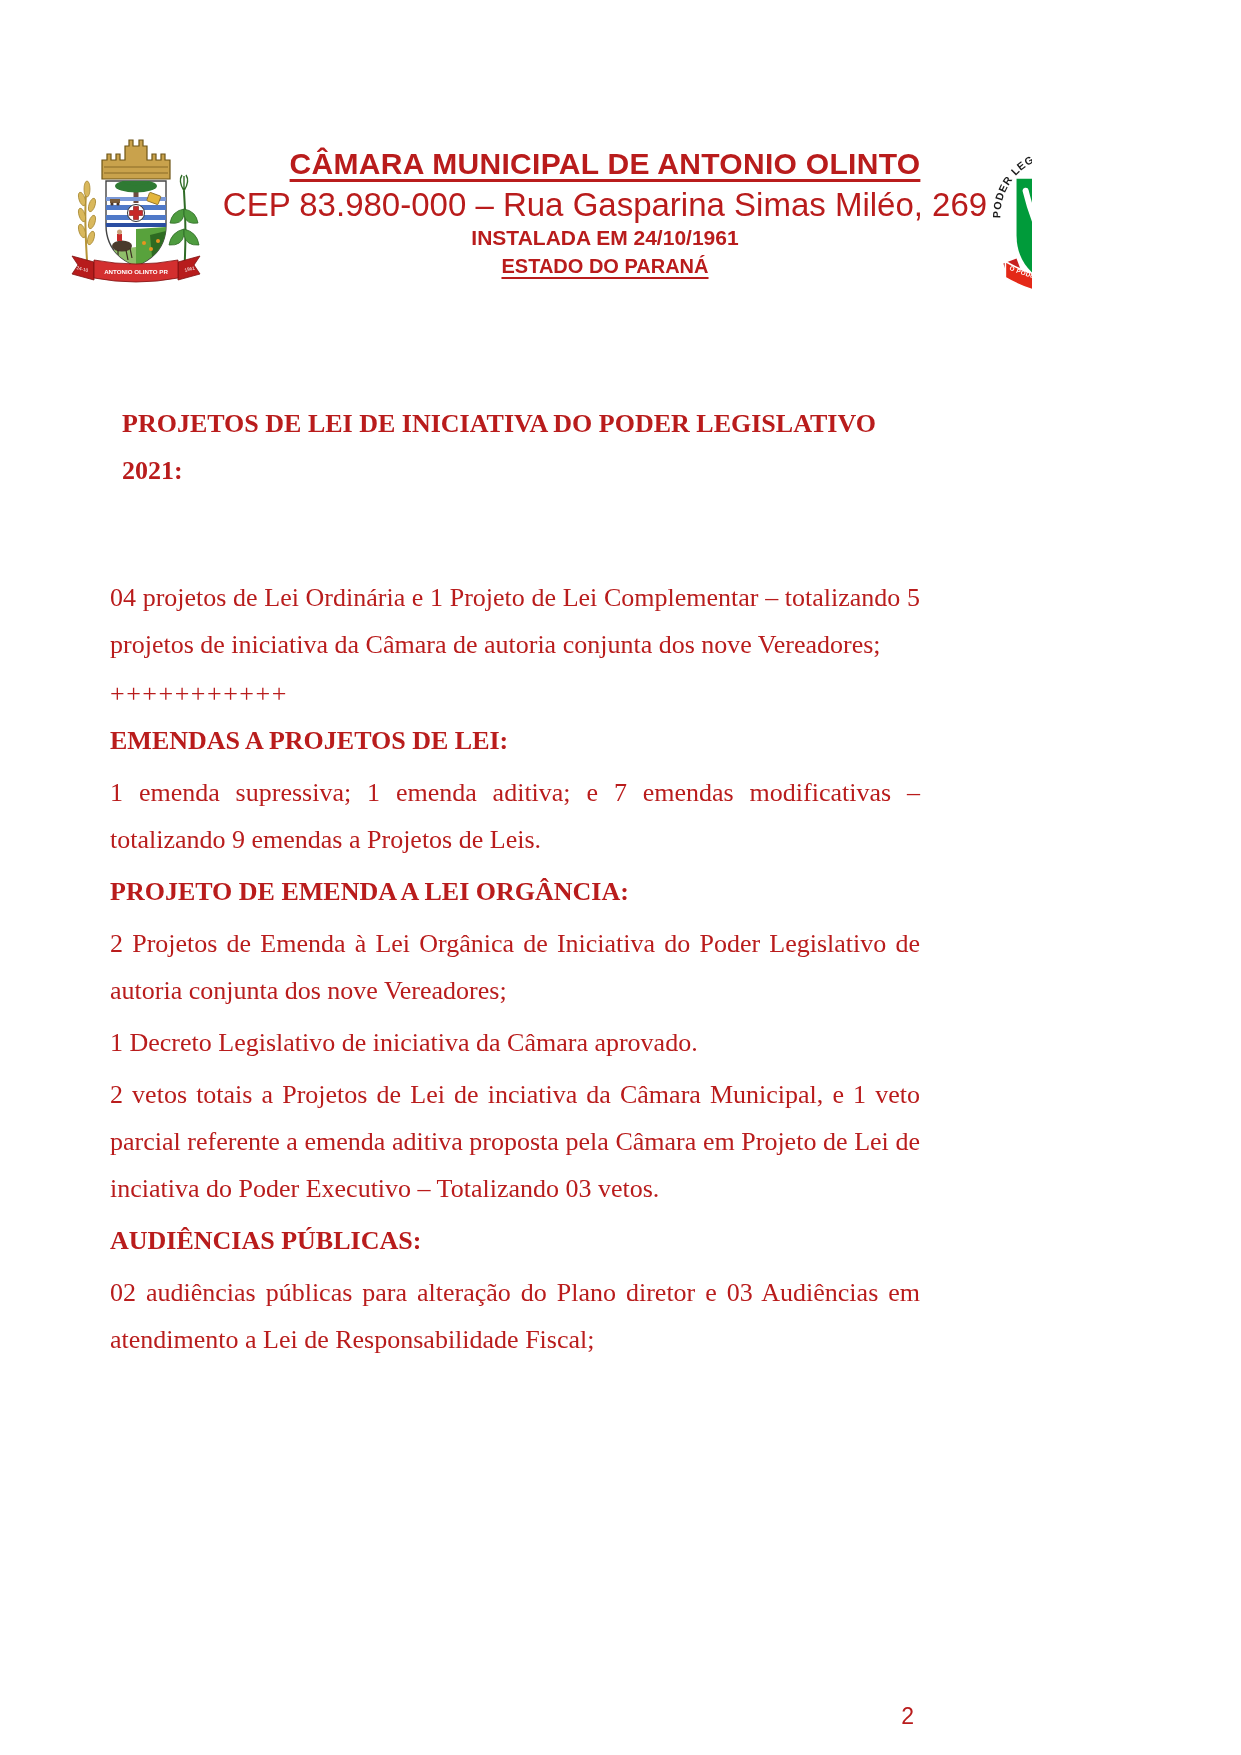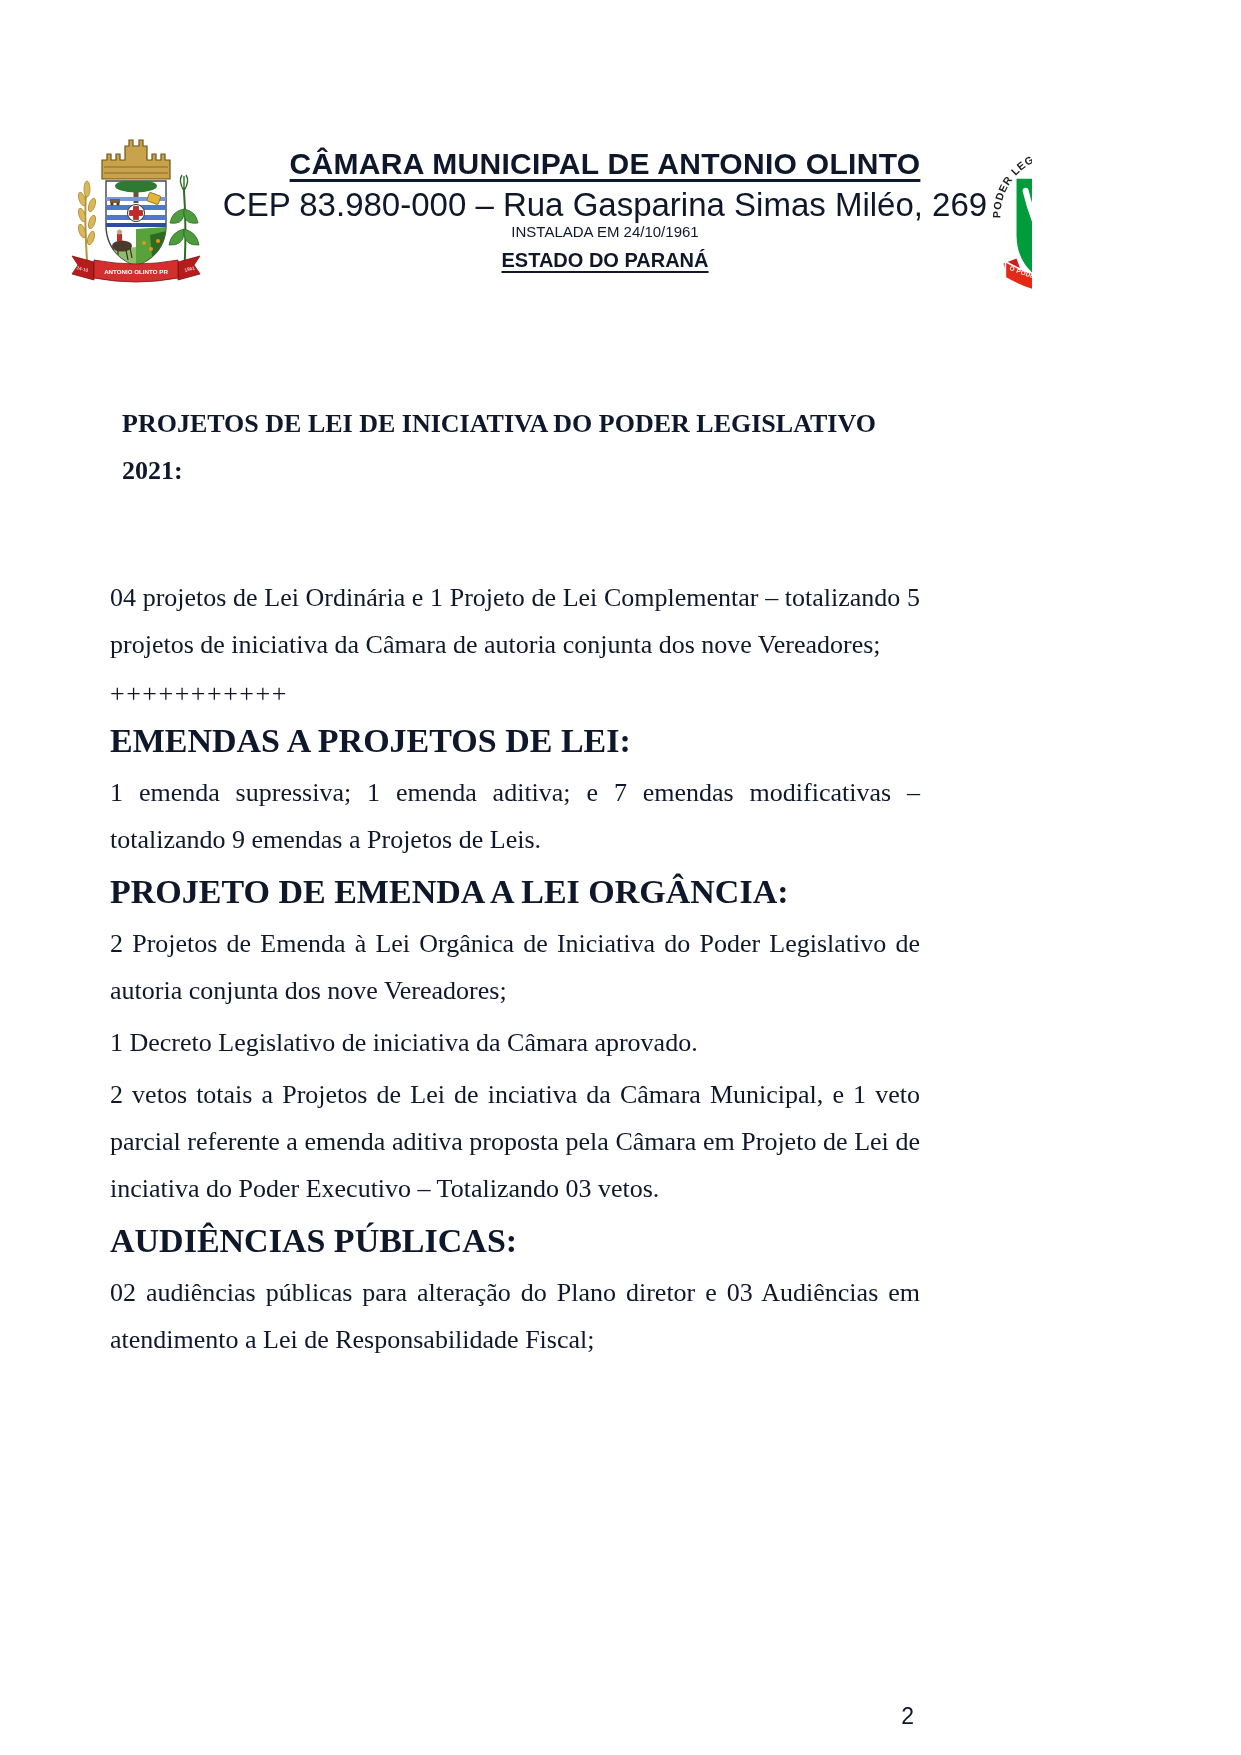--- a/index.html
+++ b/index.html
@@ -2,51 +2,51 @@
 <html lang="pt"><head>
 <meta charset="utf-8">
 <style>
   * { margin:0; padding:0; box-sizing:border-box; }
   html,body { background:#ffffff; }
   .page {
     position:relative;
     width:1032px;
     height:1755px;
     background:#ffffff;
-    color:#0f172a;
+    color:#b91c1c;
     font-family:"Liberation Serif", serif;
     overflow:hidden;
   }
 
   
   .crest   { position:absolute; left:66px;  top:127px; width:140px; height:160px; }
   .logo    { position:absolute; left:985px; top:116px; width:152px; height:192px; }
   .head-center {
     position:absolute; left:205px; top:146px; width:800px;
     text-align:center;
     font-family:"Liberation Sans", sans-serif;
   }
   .head-title {
     font-size:30px; font-weight:bold; line-height:36px;
     text-decoration:underline; text-decoration-thickness:3px; text-underline-offset:5px;
     letter-spacing:0.3px;
   }
   .head-address  { font-size:33px; line-height:30px; margin-top:8px; }
-  .head-installed{ font-size:15px; font-weight:normal; line-height:24px; }
+  .head-installed{ font-size:21px; font-weight:bold; line-height:24px; margin-top:6px; }
   .head-state    { font-size:20px; font-weight:bold; line-height:24px; margin-top:4px;
                    text-decoration:underline; text-decoration-thickness:2px; text-underline-offset:4px; }
 
   
   .doc-body { position:absolute; top:400px; left:110px; right:100px; }
   .doc-title {
     font-size:26px; font-weight:bold; line-height:47px;
     margin:0 0 80px 12px;
   }
   .sec-heading {
-    font-size:34px; font-weight:bold; line-height:47px;
+    font-size:26px; font-weight:bold; line-height:47px;
     margin:0 0 5px 0;
   }
   .body-par {
     font-size:26px; line-height:47px;
     text-align:justify;
     margin:0 12px 5px 0;
   }
   .separator {
     font-size:26px; line-height:42px; letter-spacing:1.5px;
     margin:0 0 2px 0;

